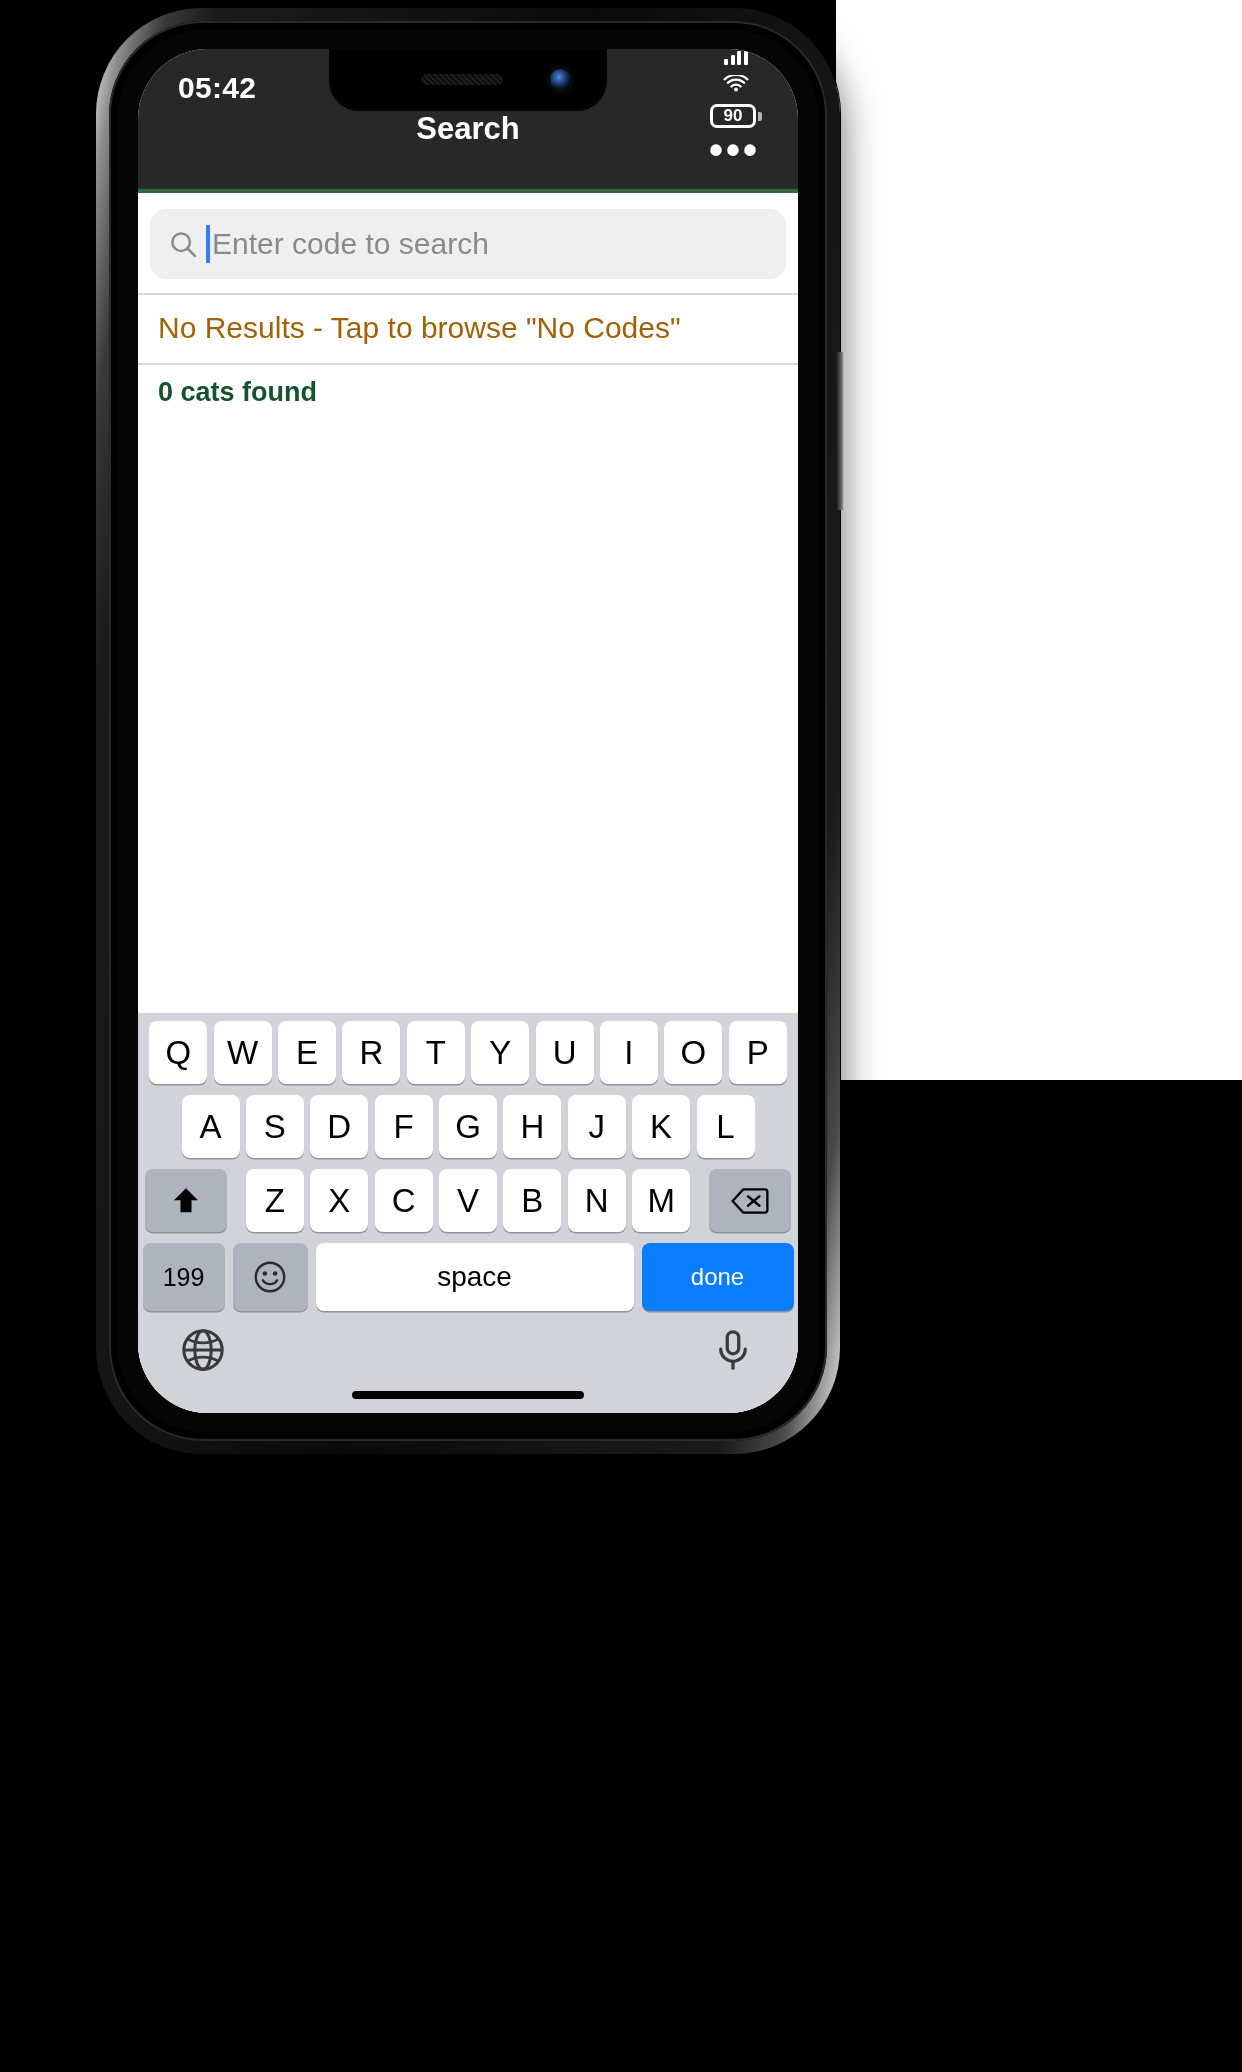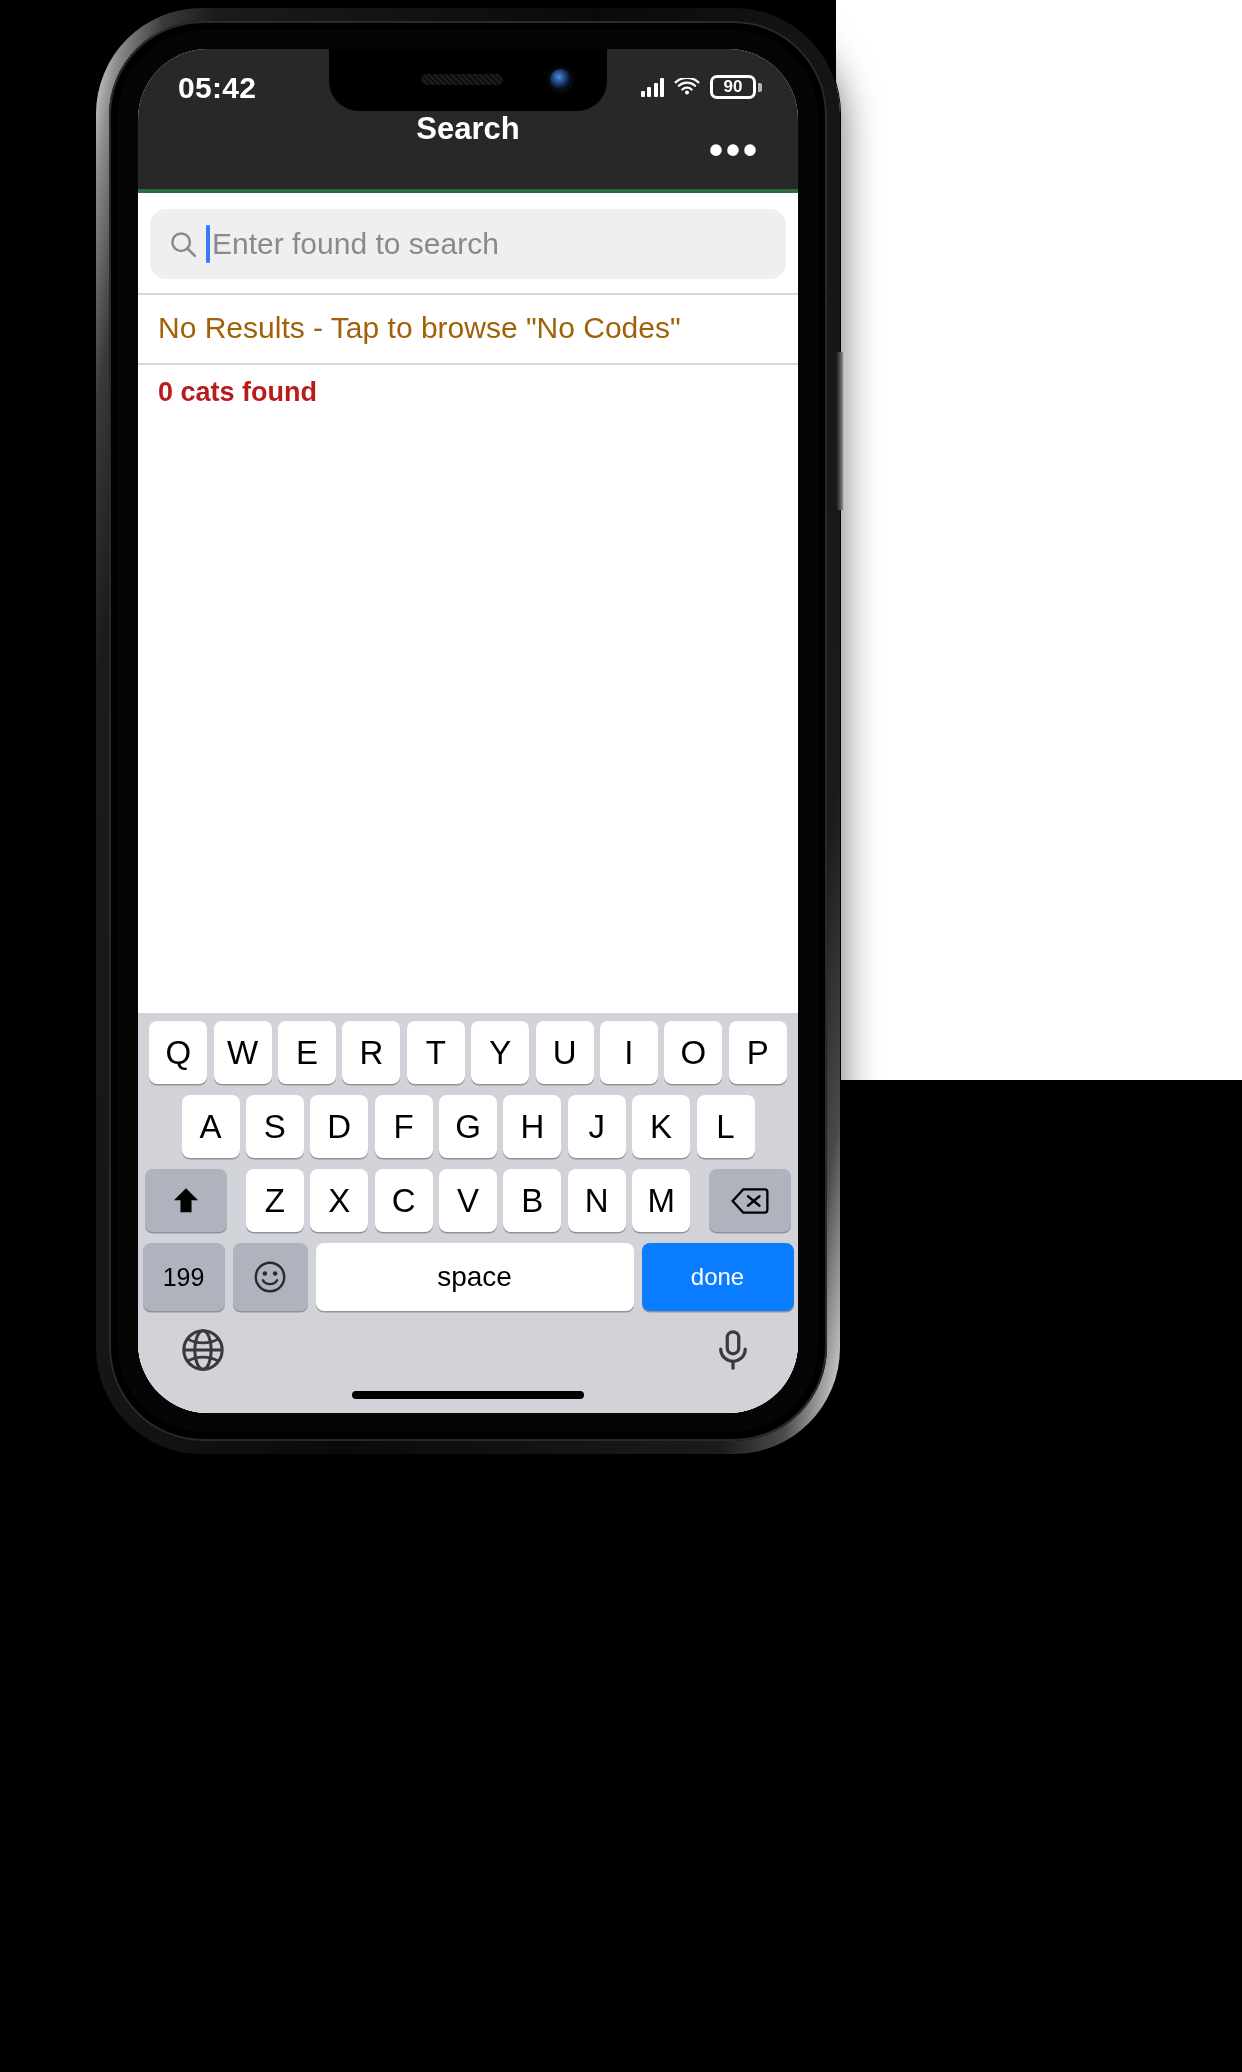--- a/index.html
+++ b/index.html
@@ -76,21 +76,21 @@
   }
 
   
   #status-bar {
     position:absolute; left:0; top:0; width:100%; height:62px;
     background:#282828; color:#fff; z-index:20;
     display:flex; align-items:center; justify-content:space-between;
     padding:0 36px 0 40px;
   }
   #status-time { font-size:30px; font-weight:bold; letter-spacing:.3px; margin-top:16px; }
-  #status-right { display:flex; align-items:center; gap:10px; margin-top:14px; }
+  #status-right { display:flex; align-items:center; gap:10px; margin-top:14px;flex-direction:column; }
   .sig-bars { display:flex; align-items:flex-end; gap:2.5px; height:19px; }
   .sig-bars i { display:block; width:4px; background:#fff; border-radius:1px; }
   .sig-bars i:nth-child(1){ height:6px; }
   .sig-bars i:nth-child(2){ height:10px; }
   .sig-bars i:nth-child(3){ height:14px; }
   .sig-bars i:nth-child(4){ height:19px; }
   .wifi { width:26px; height:19px; position:relative; }
   .battery-wrap { display:flex; align-items:center; }
   .battery {
     width:46px; height:24px; border:3px solid #fff; border-radius:7px;
@@ -133,21 +133,21 @@
     width:4px; height:38px; background:#3A7BF5; border-radius:1px; margin-right:2px;
   }
   #search-placeholder { color:#8A8A8E; font-size:30px; }
 
   #results-row {
     border-top:2px solid #D8D8D8; border-bottom:2px solid #D8D8D8;
     padding:16px 20px 18px 20px;
   }
   #results-title { color:#a16207; font-size:30px; }
   #count-row { padding:12px 20px 0 20px; }
-  #count-text { color:#b91c1c; font-size:27px; font-weight:bold; }
+  #count-text { color:#14532d; font-size:27px; font-weight:bold; }
 
   
   #keyboard {
     position:absolute; left:0; right:0; bottom:0; height:400px;
     background:#D1D3D9; z-index:14;
     display:flex; flex-direction:column; padding-top:8px;
   }
   .kb-row { display:flex; justify-content:center; align-items:center; margin-bottom:11px; }
   .key {
     background:#fff; border-radius:8px; box-shadow:0 1.5px 0 rgba(0,0,0,.30);
@@ -243,21 +243,21 @@
 
     <div id="search-field-wrap">
       <div id="search-field">
         <span id="search-icon">
           <svg viewBox="0 0 24 24" width="30" height="30">
             <circle cx="10.5" cy="10.5" r="7" stroke="#8A8A8E" stroke-width="2" fill="none"></circle>
             <line x1="15.6" y1="15.6" x2="21.5" y2="21.5" stroke="#8A8A8E" stroke-width="2" stroke-linecap="round"></line>
           </svg>
         </span>
         <span id="search-caret"></span>
-        <span id="search-placeholder">Enter found to search</span>
+        <span id="search-placeholder">Enter code to search</span>
       </div>
     </div>
 
     <div id="results-row">
       <div id="results-title">No Results - Tap to browse "No Codes"</div>
     </div>
 
     <div id="count-row">
       <div id="count-text">0 cats found</div>
     </div>

